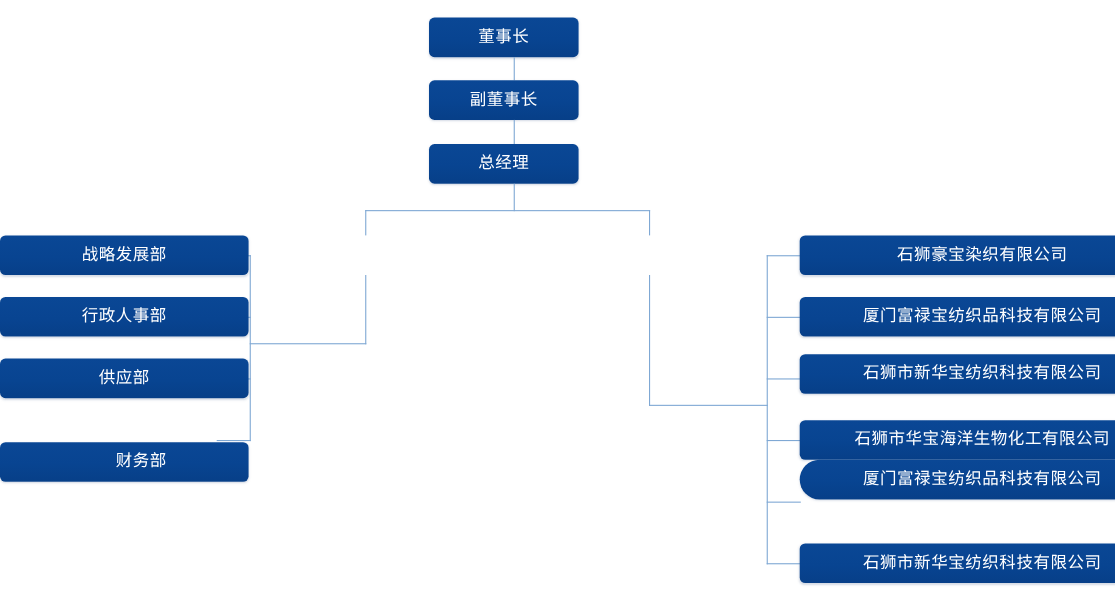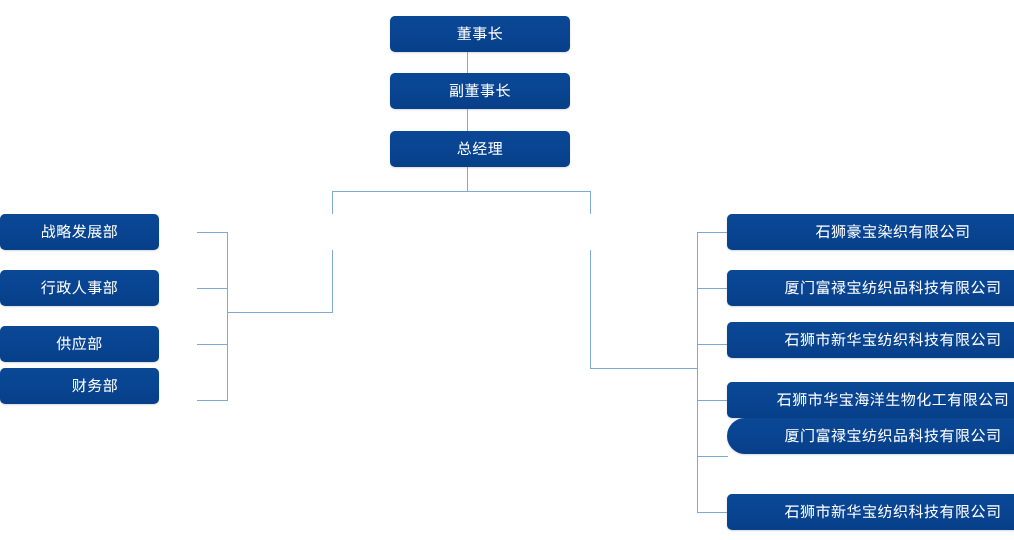--- a/index.html
+++ b/index.html
@@ -30,22 +30,22 @@
     background: linear-gradient(180deg, #0a4795 0%, #084491 55%, #073f88 100%);
     border-radius: 5px;
     color: #ffffff;
     font-size: 15px;
     line-height: 36px;
     text-align: center;
     white-space: nowrap;
     letter-spacing: 0.5px;
     box-shadow: 0 1px 2px rgba(120,140,170,0.32);
   }
-  .node.wide  { width: 180px; }
-  .node.left  { width: 159px; }
+  .node.wide  { width: 136px; }
+  .node.left  { width: 226px; }
   .node.right { width: 332px; }
 
   
   .ln {
     position: absolute;
     background: #7fa8d4;
   }
   .ln.v { width: 1px; }
   .ln.h { height: 1px; }
 </style>
@@ -79,21 +79,21 @@
   <div class="ln h" style="left:197px; top:232px; width:31px;"></div>
   <div class="node left" style="left:0px; top:214px;">战略发展部</div>
 
   <div class="ln h" style="left:197px; top:288px; width:31px;"></div>
   <div class="node left" style="left:0px; top:270px;">行政人事部</div>
 
   <div class="ln h" style="left:197px; top:344px; width:31px;"></div>
   <div class="node left" style="left:0px; top:326px;">供应部</div>
 
   <div class="ln h" style="left:197px; top:400px; width:31px;"></div>
-  <div class="node left" style="left:0px; top:368px;padding-left:31px;">财务部</div>
+  <div class="node left" style="left:0px; top:402px;padding-left:31px;">财务部</div>
 
   <div class="ln v" style="left:590px; top:250px; height:119px;"></div>
   <div class="ln h" style="left:590px; top:368px; width:108px;"></div>
 
   <div class="ln v" style="left:697px; top:232px; height:281px;"></div>
 
   <div class="ln h" style="left:697px; top:232px; width:31px;"></div>
   <div class="node right" style="left:727px; top:214px;">石狮豪宝染织有限公司</div>
 
   <div class="ln h" style="left:697px; top:288px; width:31px;"></div>

